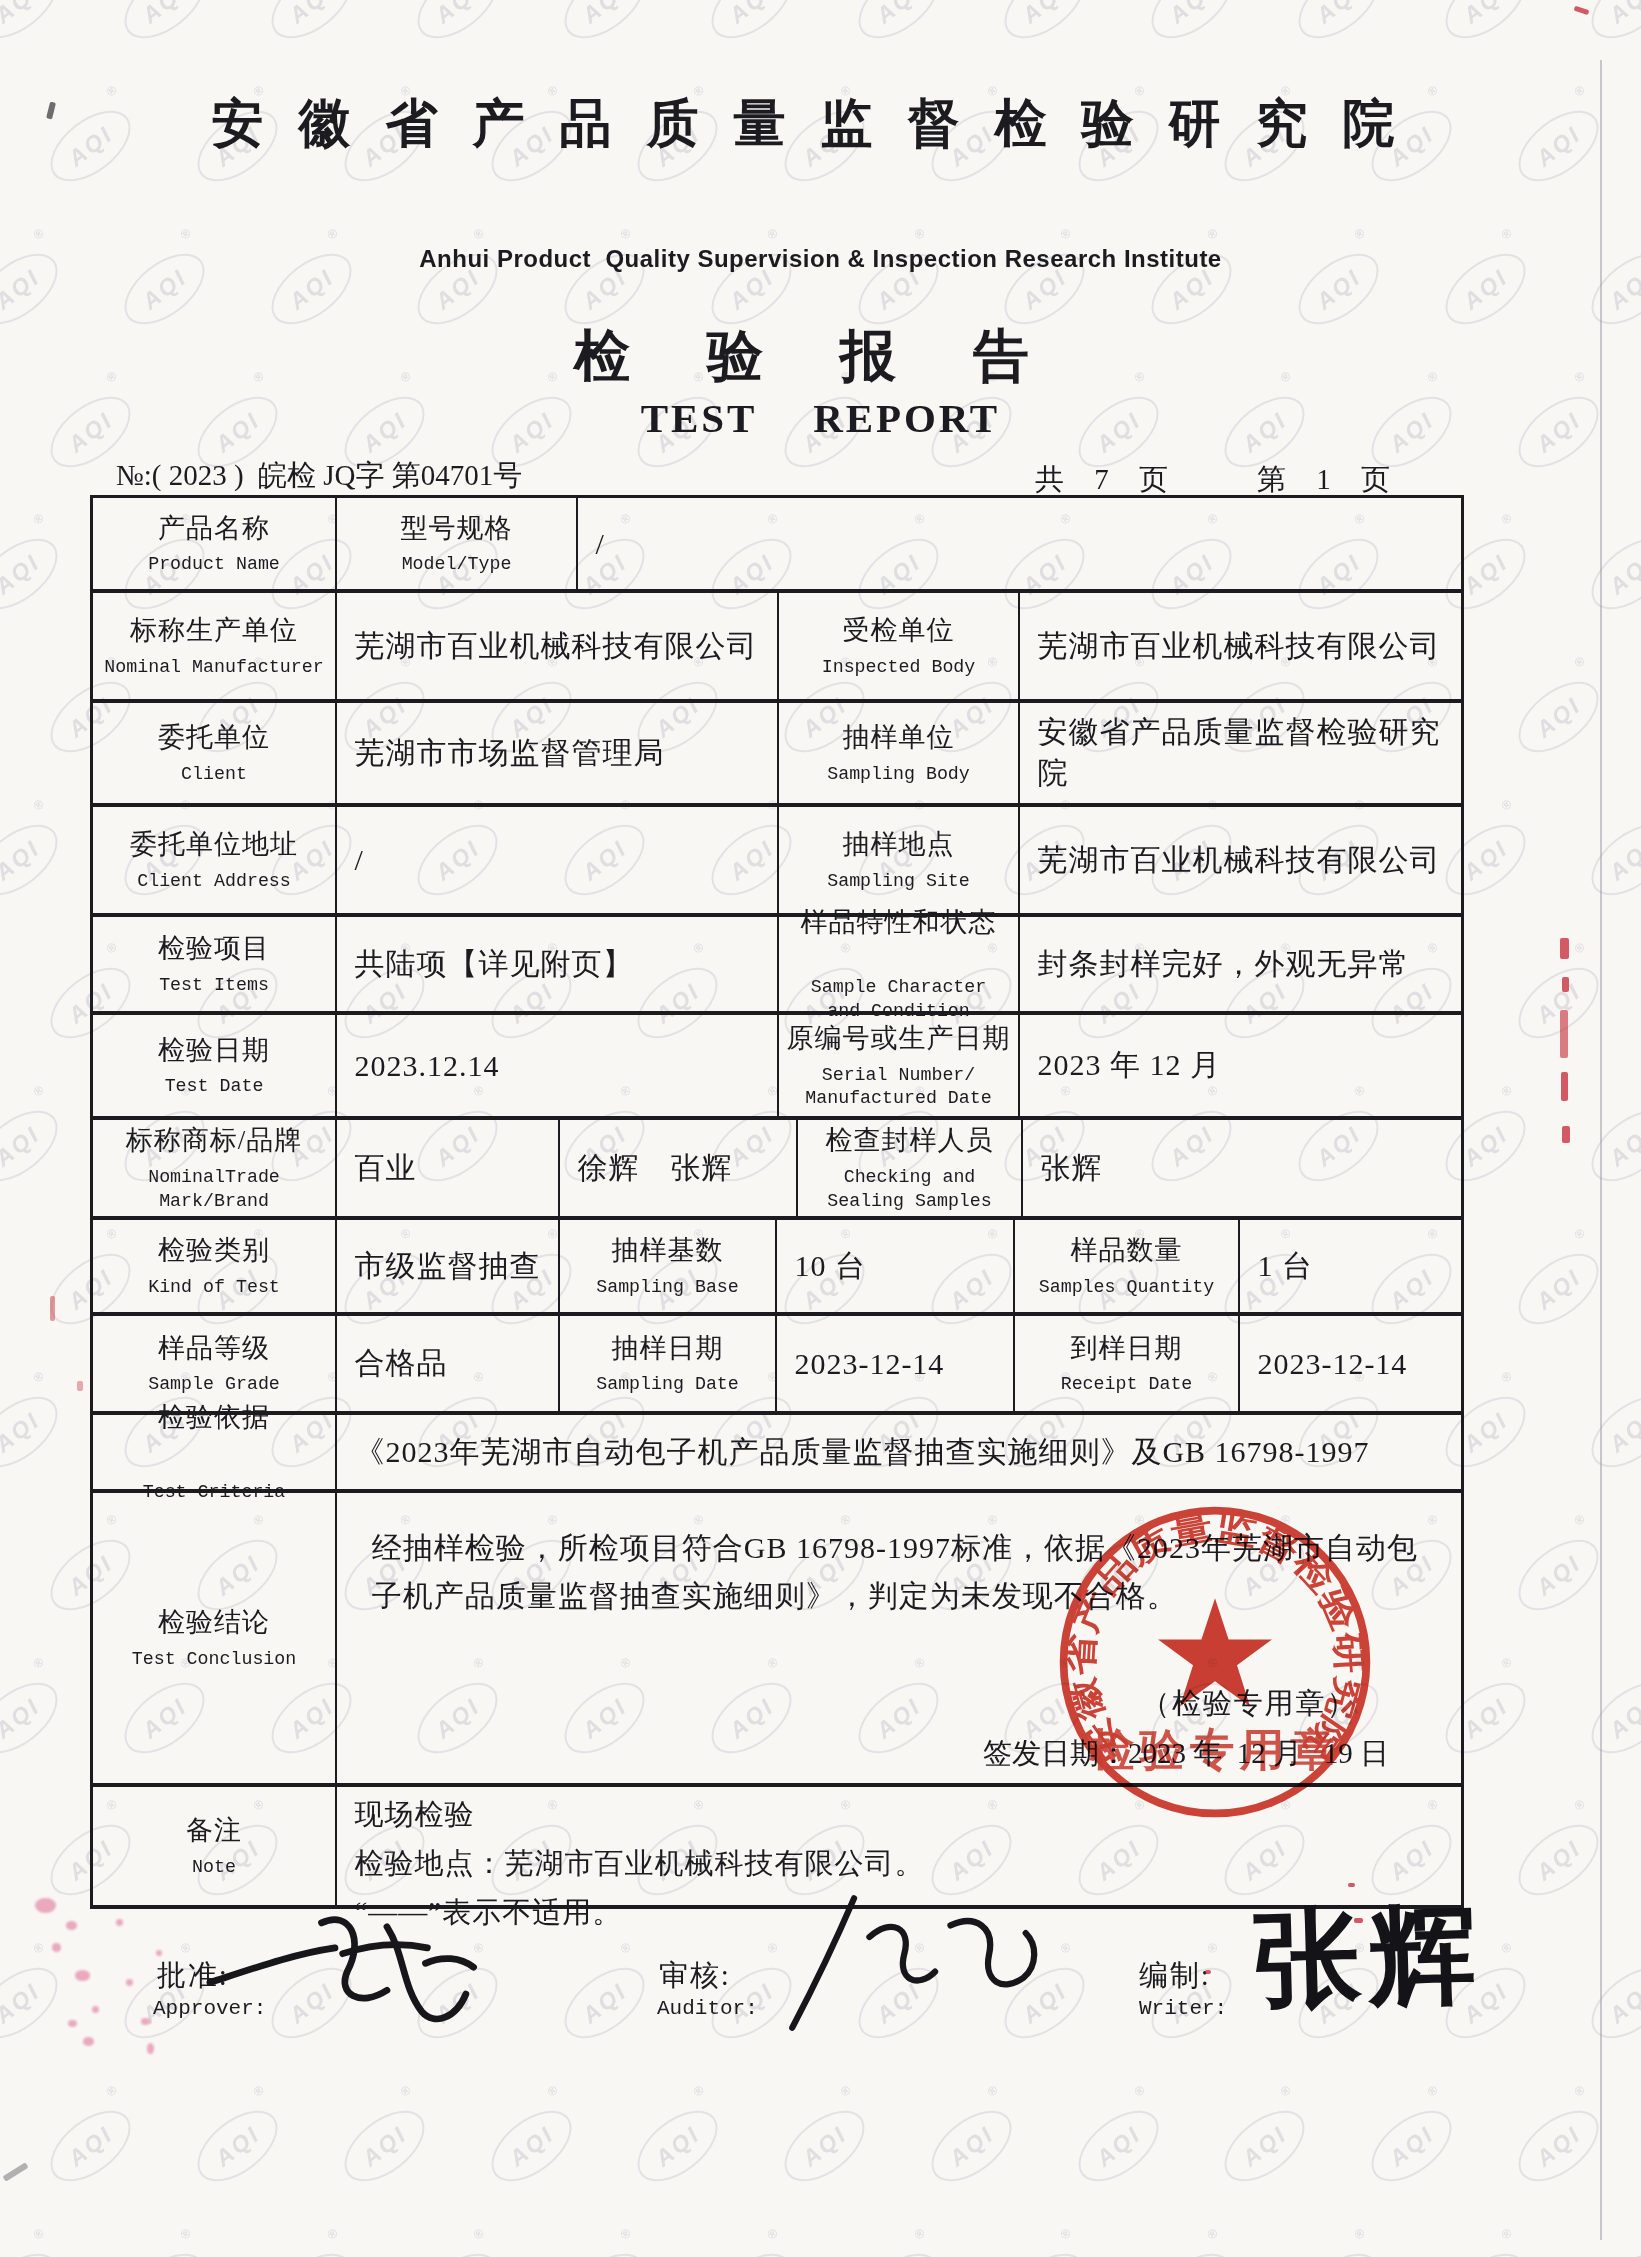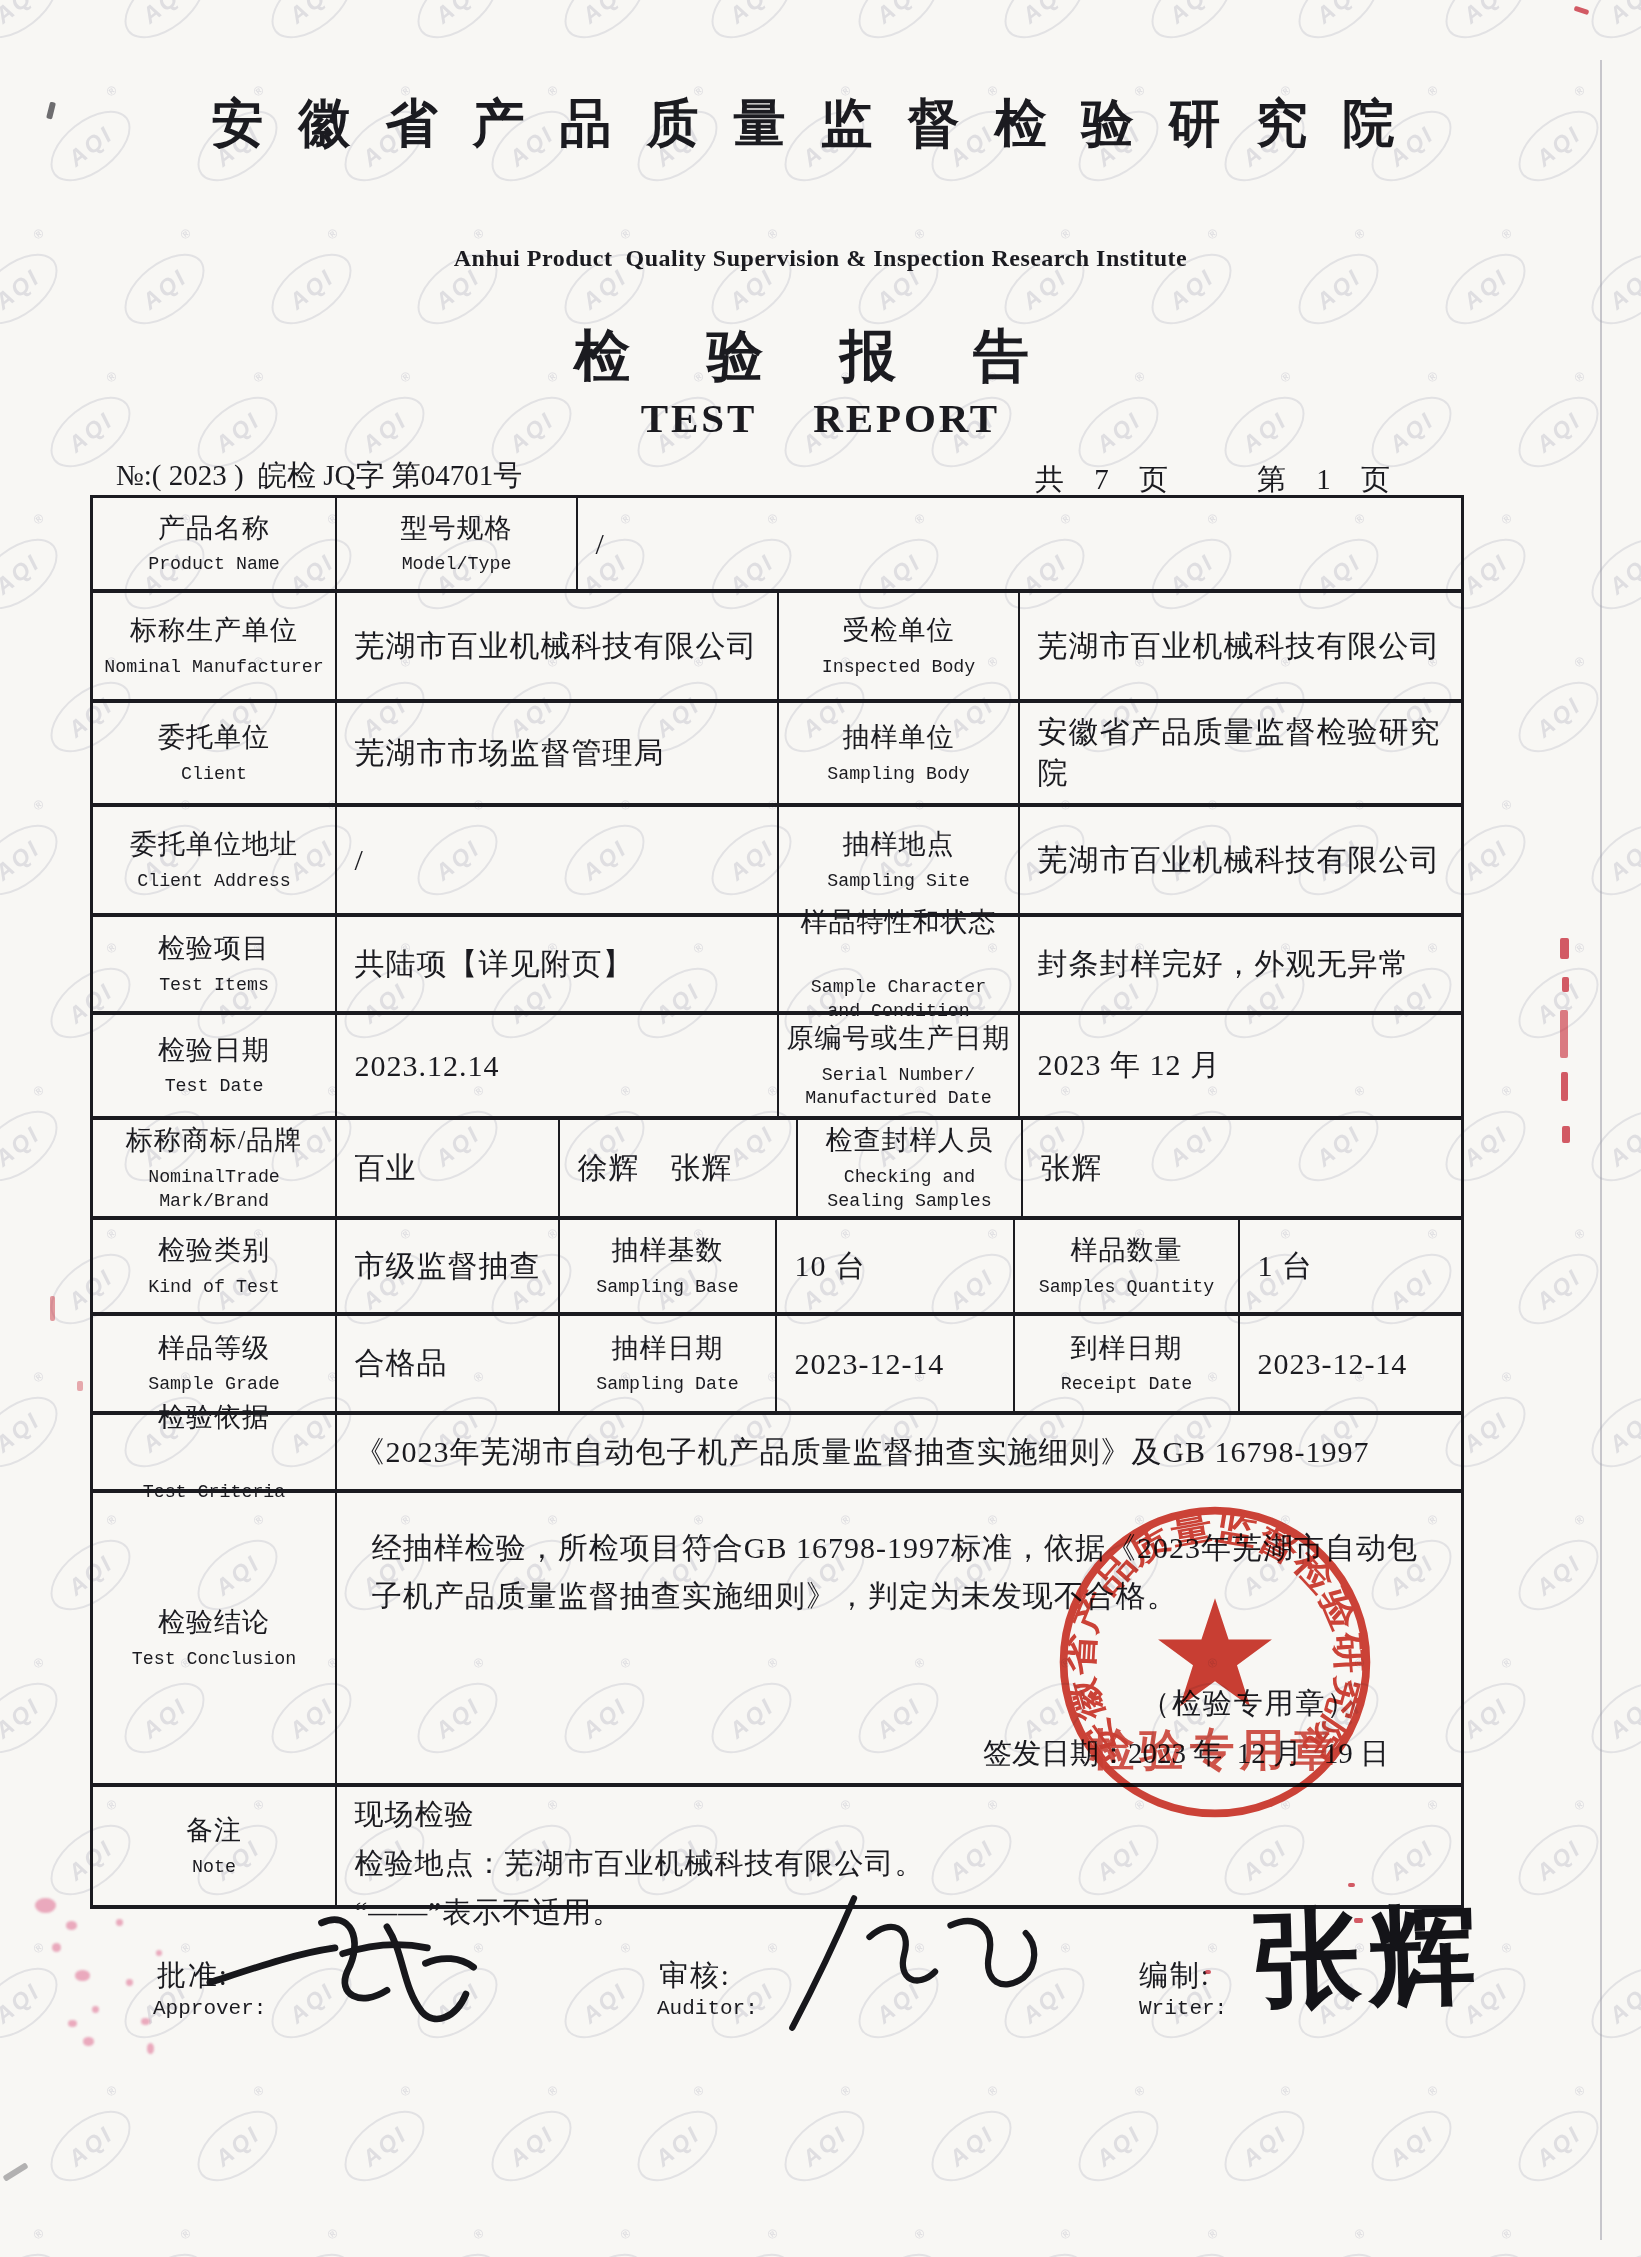--- a/index.html
+++ b/index.html
@@ -17,21 +17,21 @@
     display:flex;align-items:center;justify-content:center;
     color:rgba(181,181,195,.38);font-weight:bold;font-style:italic;
     font-family:"Liberation Sans","DejaVu Sans",sans-serif;
   }
   .wm-t{font-size:23px;letter-spacing:2.9px;}
   .wm-r{position:absolute;top:-12.6px;right:-10.6px;font-size:12.6px;font-style:normal;}
   
   .hdr{position:absolute;left:0;width:1641px;text-align:center;z-index:2;}
   #institute-cn{top:89px;font-size:52px;font-weight:bold;letter-spacing:35px;white-space:nowrap;}
   #institute-en{top:245px;font-size:24px;font-weight:bold;white-space:pre;
-    font-family:Liberation Serif, serif;letter-spacing:0.5px;}
+    font-family:Liberation Sans, sans-serif;letter-spacing:0.5px;}
   #title-cn{top:319px;font-size:56px;font-weight:bold;letter-spacing:77px;white-space:nowrap;text-indent:39px;}
   #title-en{top:394px;font-size:41px;font-weight:bold;letter-spacing:2.9px;}
   #title-en .w2{margin-left:56px;}
   #no-line{position:absolute;top:456px;left:116px;font-size:29px;z-index:2;white-space:pre;}
   #pages-total{position:absolute;top:460px;left:1035px;font-size:29px;z-index:2;word-spacing:23px;}
   #page-current{position:absolute;top:460px;left:1257px;font-size:29px;z-index:2;word-spacing:23px;}
   
   #report-table{
     position:absolute;left:90px;top:495px;width:1374px;z-index:2;
     border:3.9px solid #1b1b20;border-bottom-width:4.8px;box-sizing:border-box;

